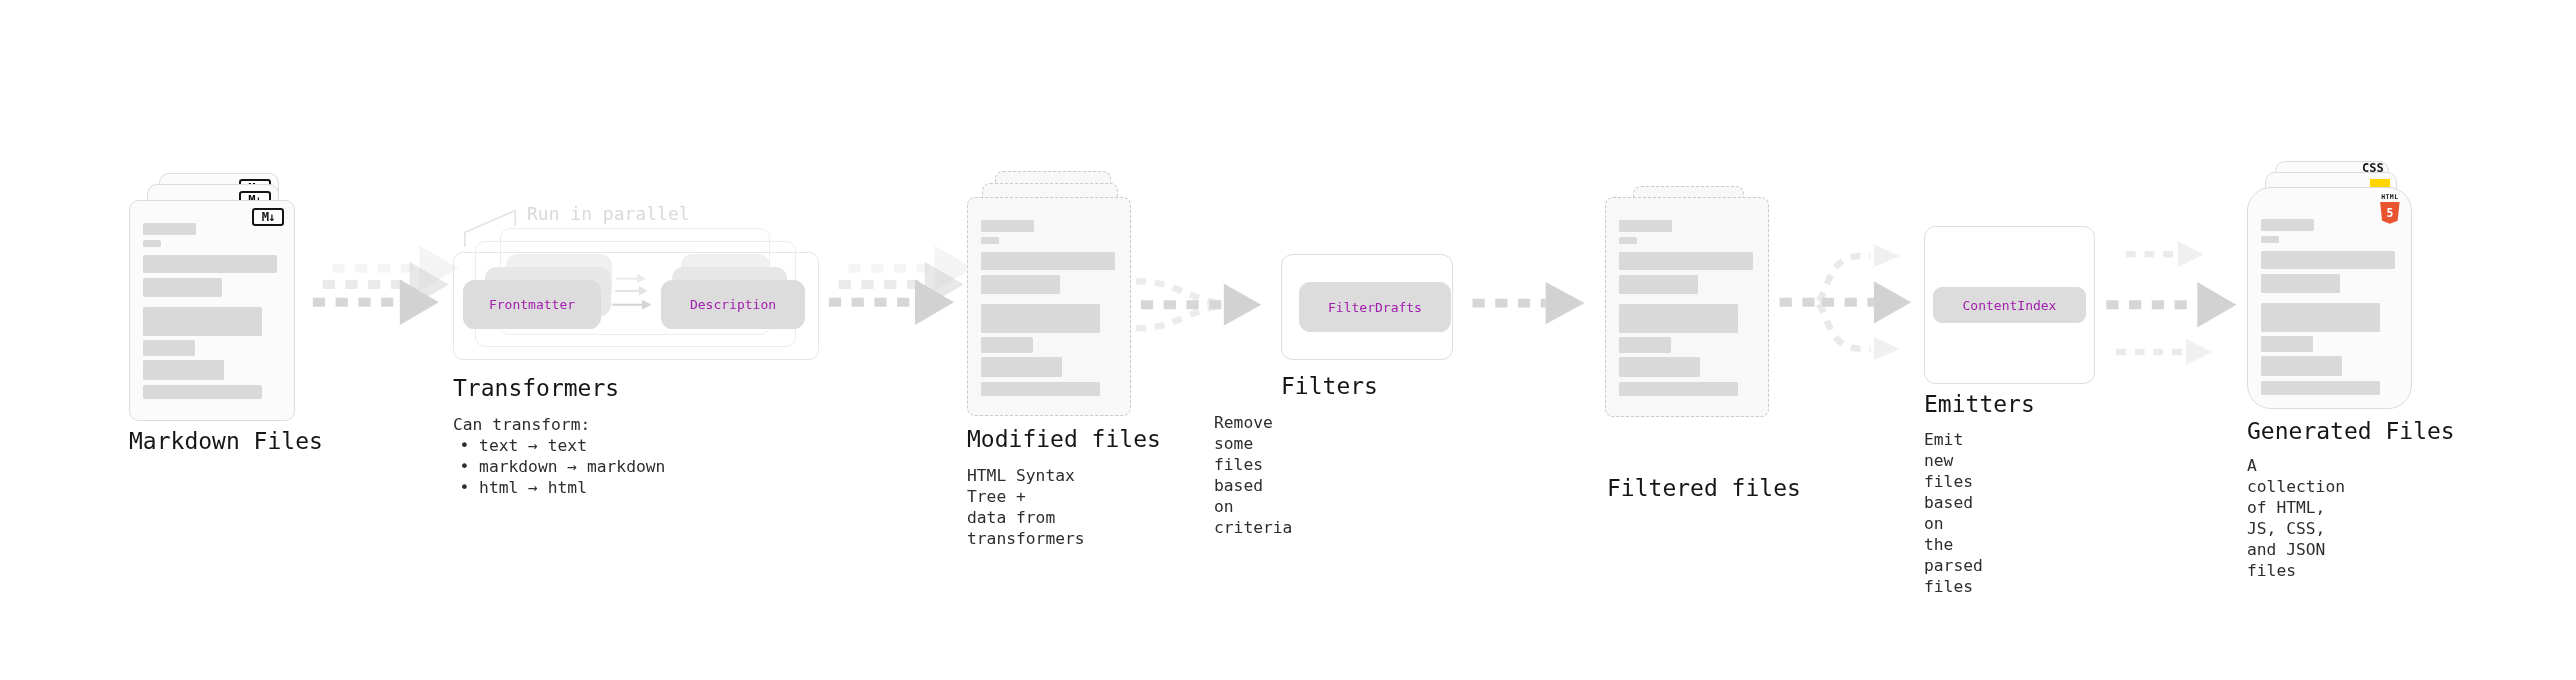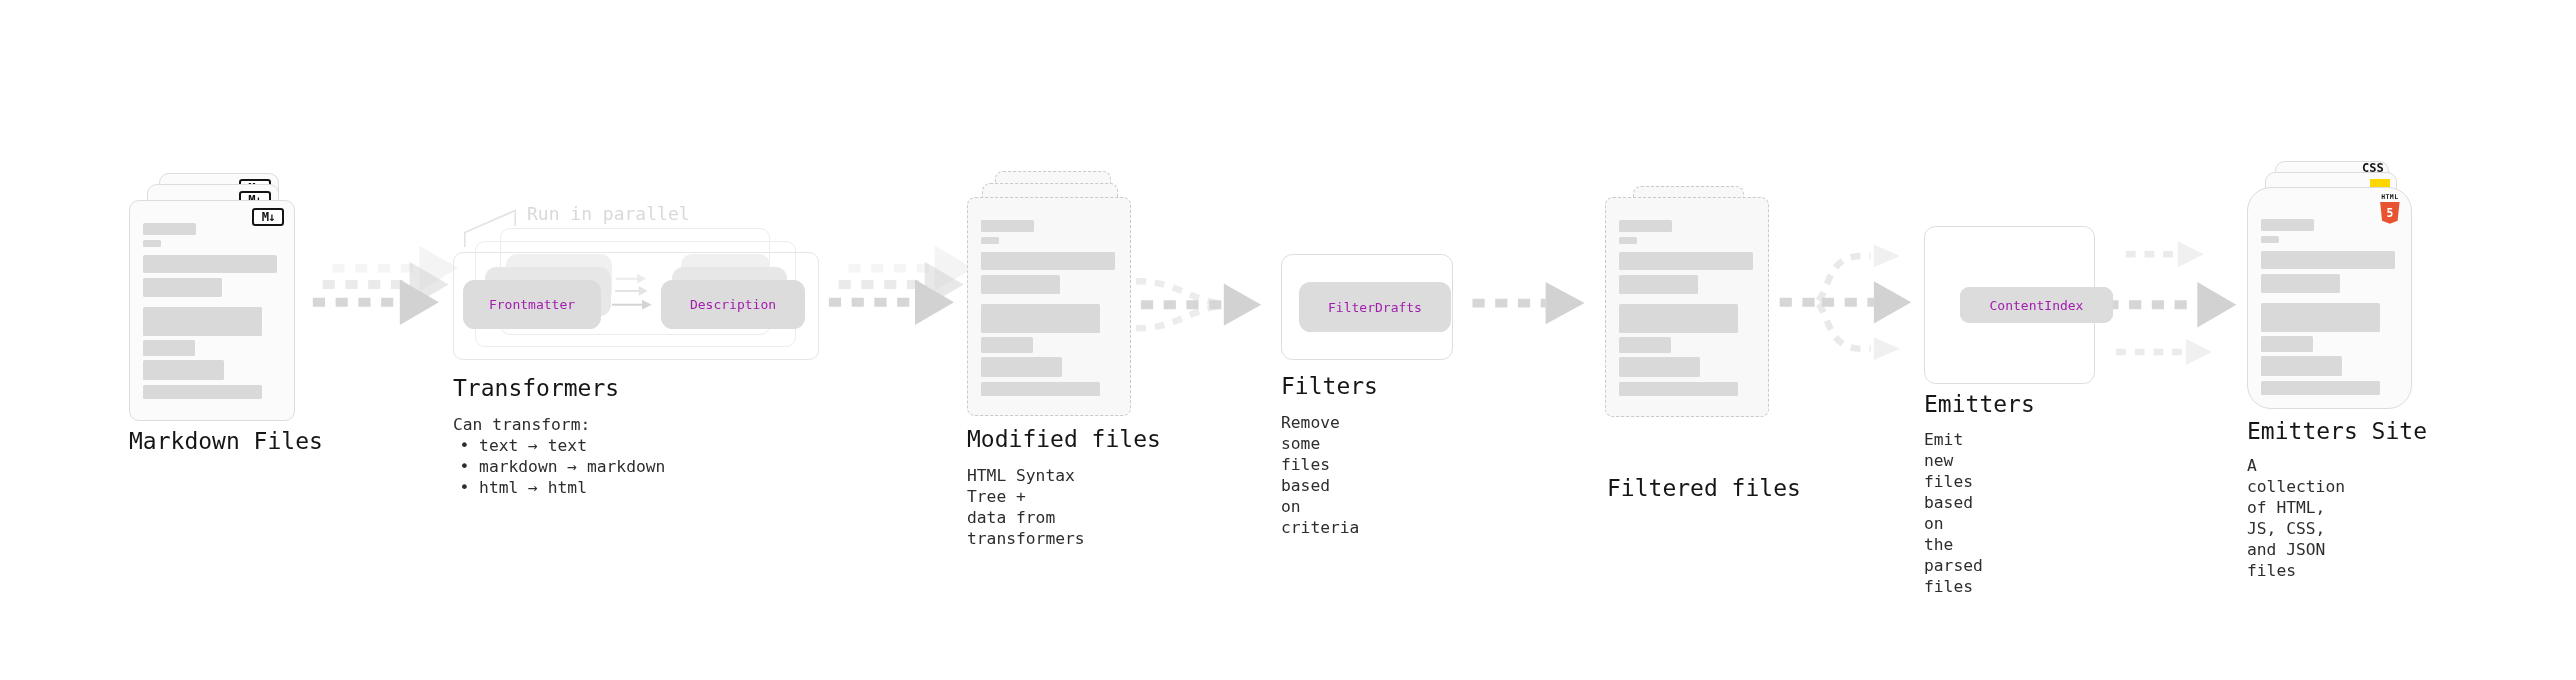--- a/index.html
+++ b/index.html
@@ -223,21 +223,21 @@
     <div class="stack-title" style="left:967px;top:426px;">Modified files</div>
     <div class="stack-sub" style="left:967px;top:465px;">HTML Syntax Tree +
 data from transformers</div>
   </div>
 
   <div class="abs" style="z-index:2;">
     <div class="panel-card" style="left:1281px;top:254px;width:172px;height:106px;display:flex;align-items:center;justify-content:center;padding-left:16px;">
       <div class="pill" style="width:152px;height:50px;">FilterDrafts</div>
     </div>
     <div class="stack-title" style="left:1281px;top:373px;">Filters</div>
-    <div class="stack-sub" style="left:1281px;top:412px;">Remove some files based
+    <div class="stack-sub" style="left:1214px;top:412px;">Remove some files based
 on criteria</div>
   </div>
 
   <div class="abs" style="z-index:2;">
     <div class="doc-card dashed back" style="left:1633px;top:186px;width:111px;height:231px;z-index:1;"></div>
     <div class="doc-card dashed" style="left:1605px;top:197px;width:164px;height:220px;z-index:2;">
       <div class="doc-body">
         <div class="bar b1"></div>
         <div class="bar b2"></div>
         <div class="bar b3"></div>
@@ -246,21 +246,21 @@
         <div class="bar b6"></div>
         <div class="bar b7"></div>
         <div class="bar b8"></div>
       </div>
     </div>
     <div class="stack-title" style="left:1607px;top:427px;margin-top:48px;">Filtered files</div>
   </div>
 
   <div class="abs" style="z-index:2;">
     <div class="panel-card" style="left:1924px;top:226px;width:171px;height:158px;"></div>
-    <div class="emitters-list" style="z-index:3;margin-left:27px;">
+    <div class="emitters-list" style="z-index:3;">
       <div class="pill">ContentPage</div>
       <div class="pill">FolderPage</div>
       <div class="pill">ContentIndex</div>
     </div>
     <div class="stack-title" style="left:1924px;top:391px;">Emitters</div>
     <div class="stack-sub" style="left:1924px;top:429px;">Emit new files based on
 the parsed files</div>
   </div>
 
   <div class="abs" style="z-index:2;">
@@ -282,19 +282,19 @@
         <div class="bar b1"></div>
         <div class="bar b2"></div>
         <div class="bar b3"></div>
         <div class="bar b4"></div>
         <div class="bar b5"></div>
         <div class="bar b6"></div>
         <div class="bar b7"></div>
         <div class="bar b8"></div>
       </div>
     </div>
-    <div class="stack-title" style="left:2247px;top:418px;">Emitters Site</div>
+    <div class="stack-title" style="left:2247px;top:418px;">Generated Files</div>
     <div class="stack-sub" style="left:2247px;top:455px;">A collection of HTML,
 JS, CSS, and JSON files</div>
   </div>
 
 </div>
 
 
 </body></html>

